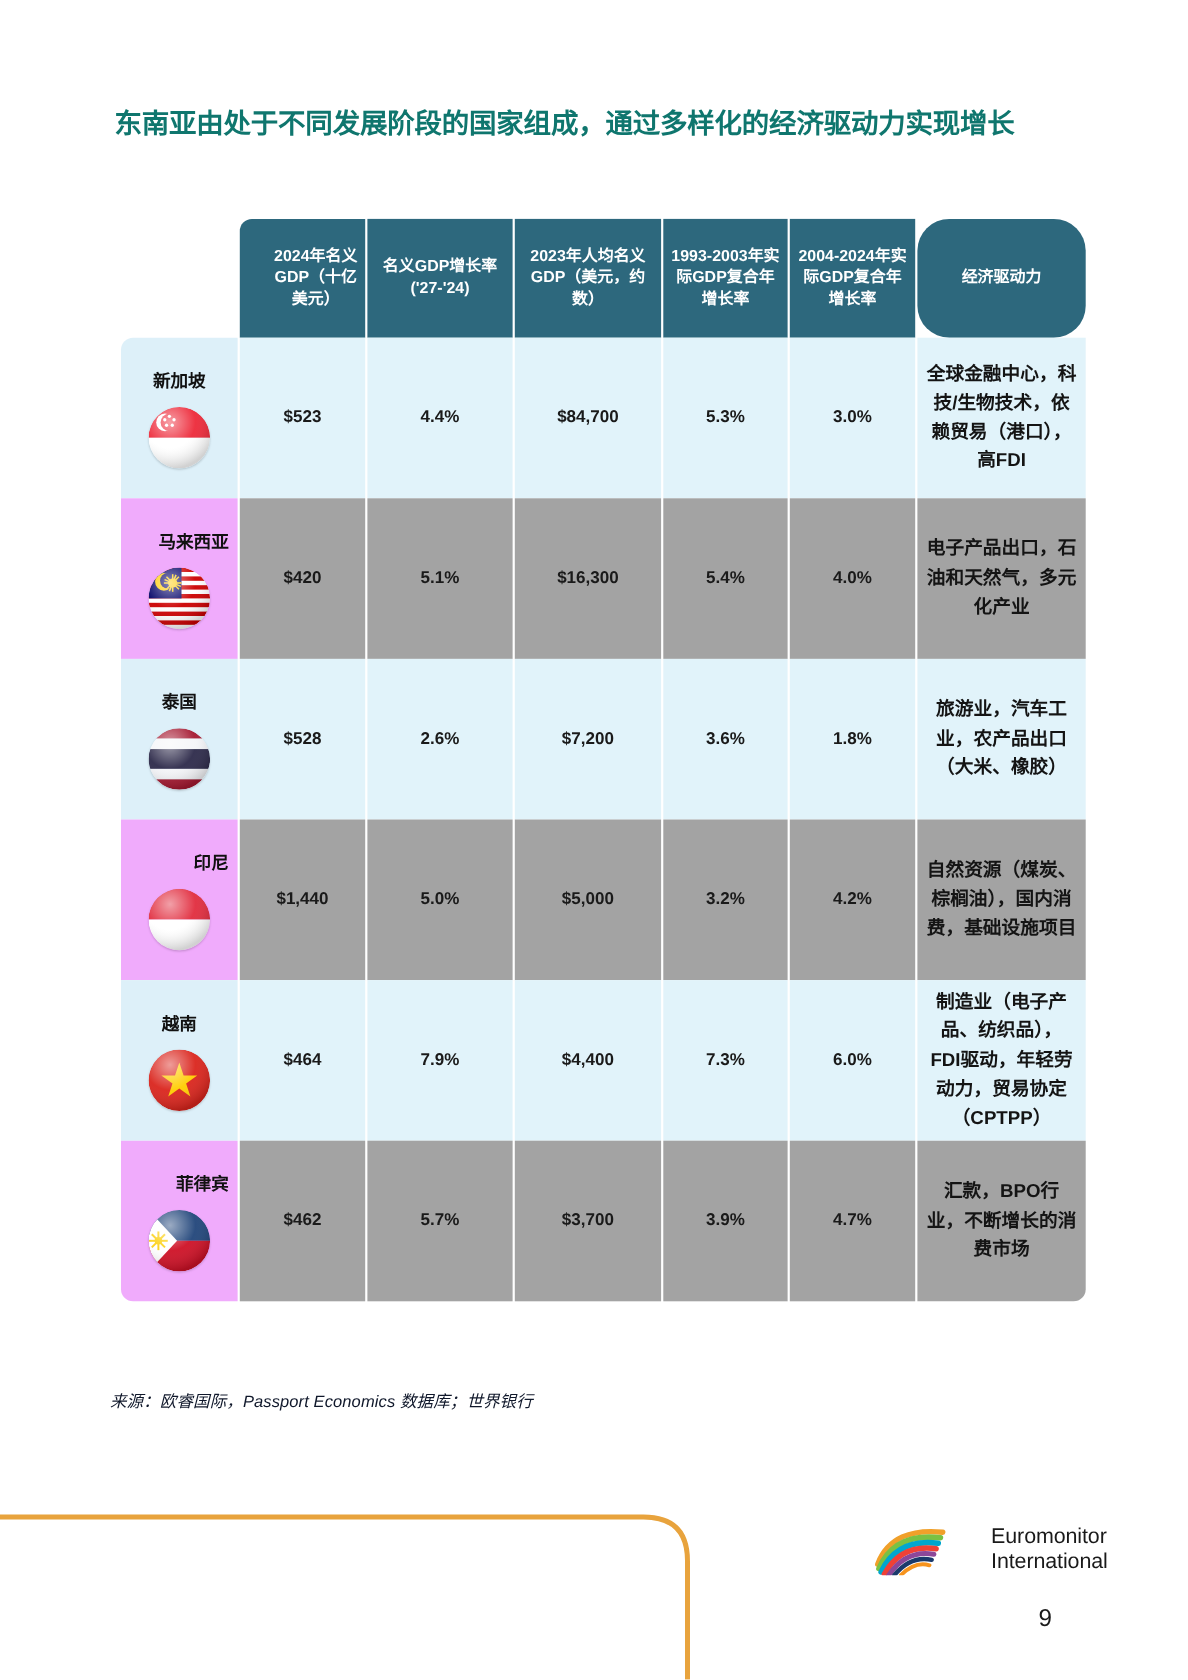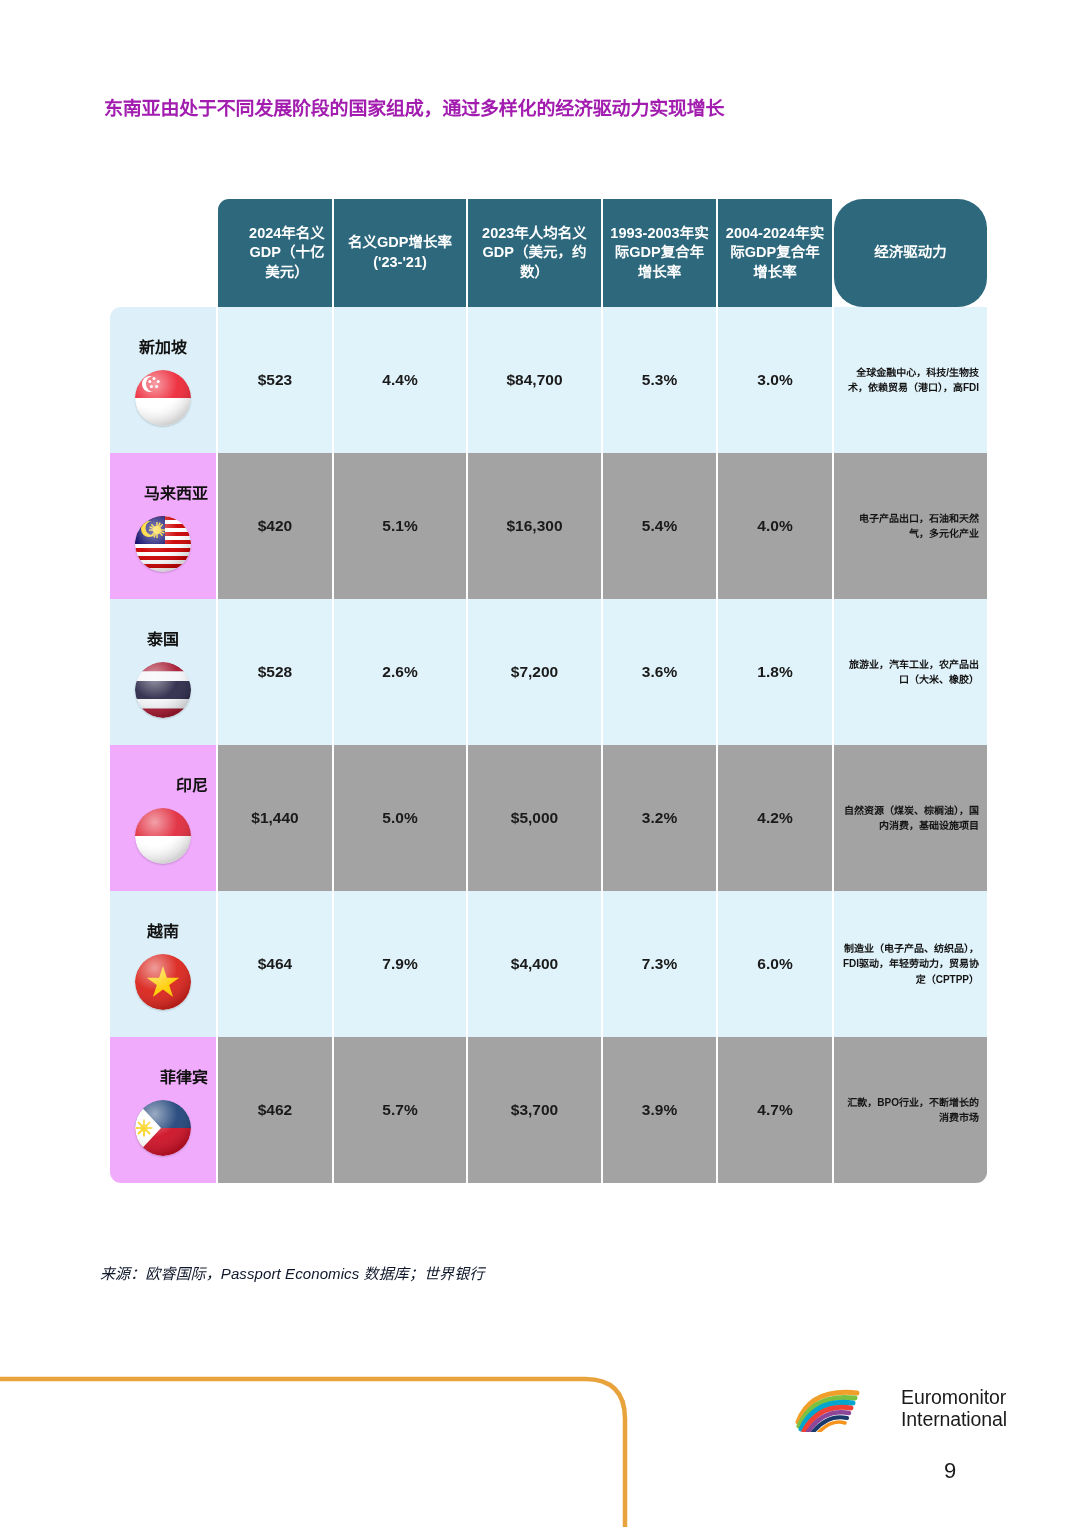--- a/index.html
+++ b/index.html
@@ -16,25 +16,25 @@
     color: #111111;
     overflow: hidden;
   }
 
   
   .page-title {
     position: absolute;
     left: 104px;
     top: 96px;
     width: 840px;
-    font-size: 19px;
+    font-size: 25px;
     font-weight: bold;
     line-height: 1.42;
     letter-spacing: -0.2px;
-    color: #a21caf;
+    color: #0f766e;
   }
 
   
   .table-wrap {
     position: absolute;
     left: 108px;
     top: 199px;
     width: 867px;
   }
   table.data-table {
@@ -122,25 +122,25 @@
     width: 56px;
     height: 56px;
     border-radius: 50%;
     overflow: hidden;
     position: relative;
     box-shadow: 0 1px 2px rgba(0,0,0,0.18);
   }
   .flag svg { display: block; width: 56px; height: 56px; }
 
   td.driver-cell {
-    font-size: 10px;
+    font-size: 17px;
     line-height: 1.55;
     font-weight: bold;
     color: #141414;
-    text-align: right;
+    text-align: center;
   }
 
   
   .source-note {
     position: absolute;
     left: 100px;
     top: 1262px;
     font-size: 15px;
     font-style: italic;
     color: #0f172a;
@@ -200,21 +200,21 @@
         <col class="c-growth">
         <col class="c-percap">
       <col class="c-cagr1">
         <col class="c-cagr2">
         <col class="c-driver">
     </colgroup>
     <thead>
       <tr>
         <th class="blank-head"></th>
         <th class="first-teal">2024年名义GDP（十亿美元）</th>
-        <th>名义GDP增长率 ('23-'21)</th>
+        <th>名义GDP增长率 ('27-'24)</th>
         <th>2023年人均名义GDP（美元，约数）</th>
         <th>1993-2003年实际GDP复合年增长率</th>
         <th>2004-2024年实际GDP复合年增长率</th>
         <th class="last-teal">经济驱动力</th>
       </tr>
     </thead>
     <tbody>
 
       <tr class="row-alt">
         <td class="country-cell">

